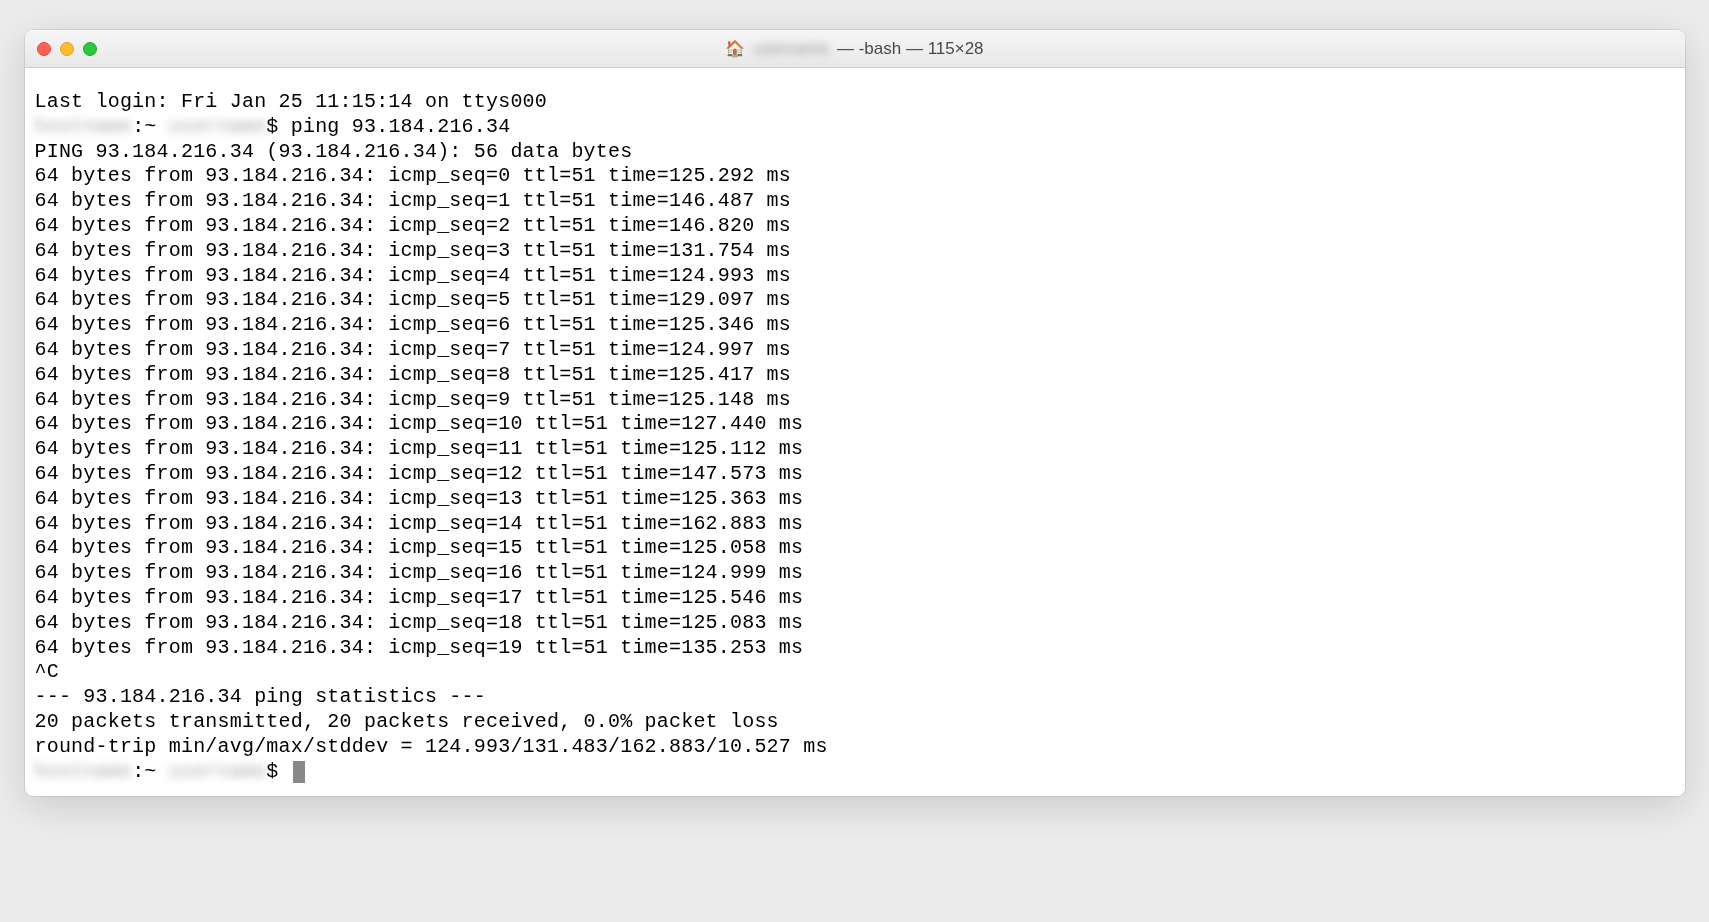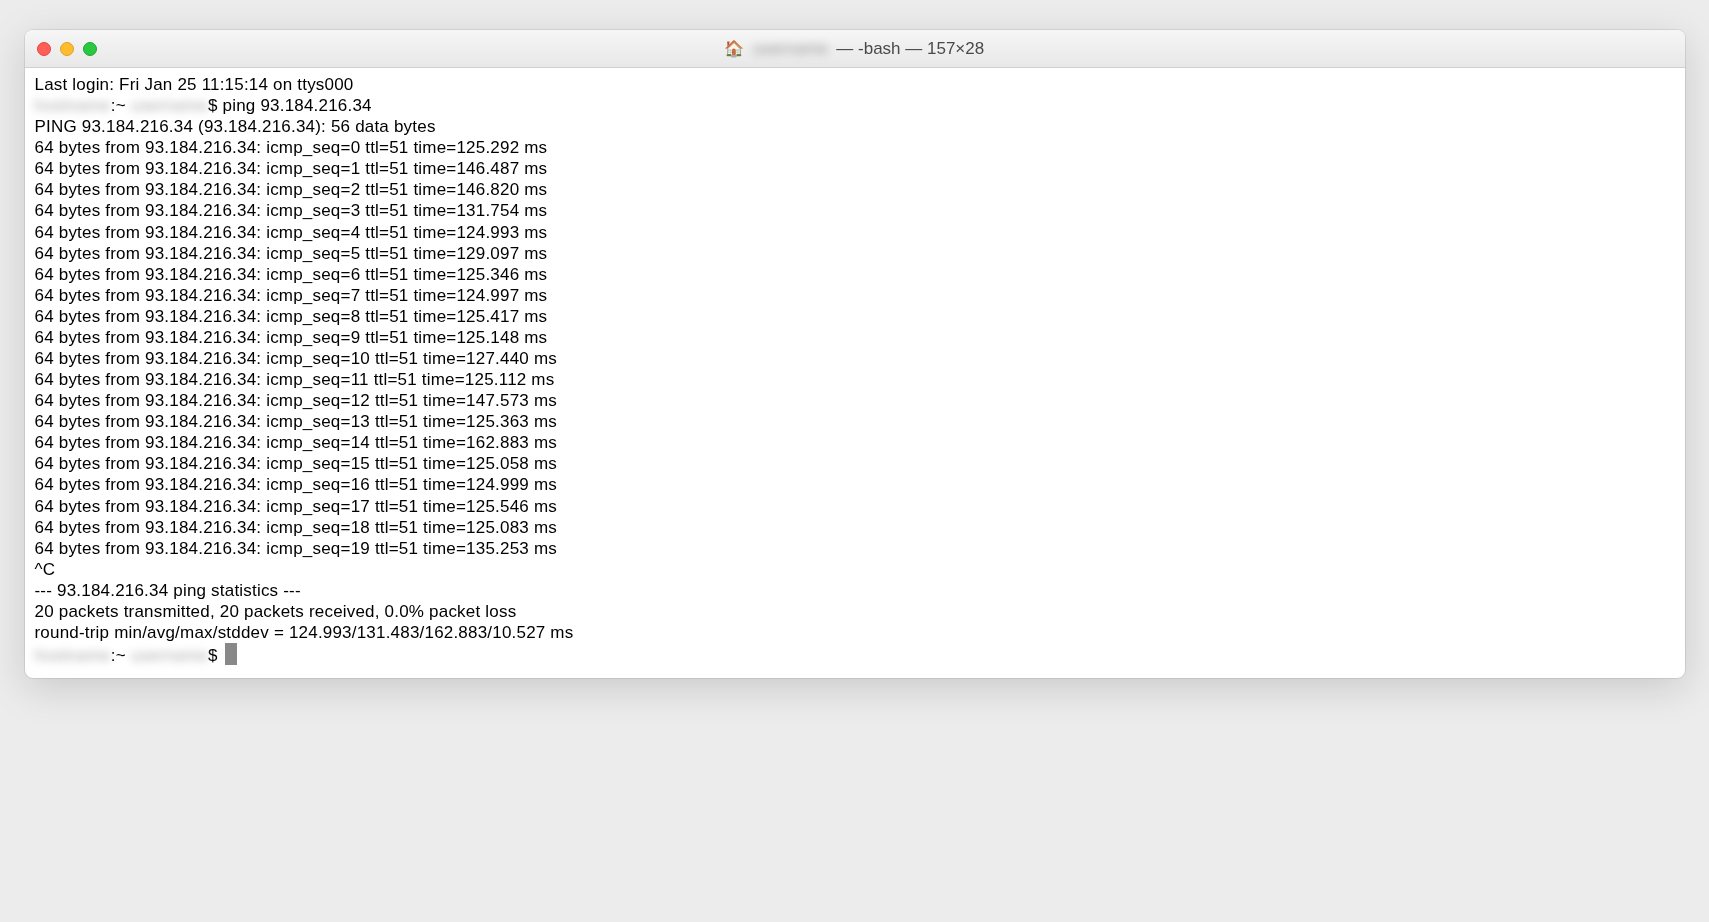--- a/index.html
+++ b/index.html
@@ -55,23 +55,23 @@
     }
     .home-icon {
       font-size: 16px;
     }
     .blurred {
       filter: blur(4px);
       color: #999;
       user-select: none;
     }
     .terminal-body {
-      padding: 6px 10px 12px 10px;
-      font-family: Liberation Sans, sans-serif;
-      font-size: 17px;
+      padding: 22px 10px 12px 10px;
+      font-family: Liberation Mono, monospace;
+      font-size: 20px;
       line-height: 1.24;
       color: #000;
       white-space: pre;
       letter-spacing: 0.2px;
     }
     .prompt-line .blurred-inline {
       filter: blur(4px);
       color: #aaa;
     }
     .cursor {
@@ -89,17 +89,17 @@
 <div class="window">
   <div class="titlebar">
     <div class="traffic-lights">
       <div class="tl tl-close"></div>
       <div class="tl tl-min"></div>
       <div class="tl tl-max"></div>
     </div>
     <div class="title-center">
       <span class="home-icon">🏠</span>
       <span class="blurred">username</span>
-      <span> — -bash — 157×28</span>
+      <span> — -bash — 115×28</span>
     </div>
   </div>
   <div class="terminal-body"><div>Last login: Fri Jan 25 11:15:14 on ttys000</div><div class="prompt-line"><span class="blurred-inline">hostname</span><span>:~ </span><span class="blurred-inline">username</span><span>$ </span><span>ping 93.184.216.34</span></div><div>PING 93.184.216.34 (93.184.216.34): 56 data bytes</div><div id="replies"><div>64 bytes from 93.184.216.34: icmp_seq=0 ttl=51 time=125.292 ms</div><div>64 bytes from 93.184.216.34: icmp_seq=1 ttl=51 time=146.487 ms</div><div>64 bytes from 93.184.216.34: icmp_seq=2 ttl=51 time=146.820 ms</div><div>64 bytes from 93.184.216.34: icmp_seq=3 ttl=51 time=131.754 ms</div><div>64 bytes from 93.184.216.34: icmp_seq=4 ttl=51 time=124.993 ms</div><div>64 bytes from 93.184.216.34: icmp_seq=5 ttl=51 time=129.097 ms</div><div>64 bytes from 93.184.216.34: icmp_seq=6 ttl=51 time=125.346 ms</div><div>64 bytes from 93.184.216.34: icmp_seq=7 ttl=51 time=124.997 ms</div><div>64 bytes from 93.184.216.34: icmp_seq=8 ttl=51 time=125.417 ms</div><div>64 bytes from 93.184.216.34: icmp_seq=9 ttl=51 time=125.148 ms</div><div>64 bytes from 93.184.216.34: icmp_seq=10 ttl=51 time=127.440 ms</div><div>64 bytes from 93.184.216.34: icmp_seq=11 ttl=51 time=125.112 ms</div><div>64 bytes from 93.184.216.34: icmp_seq=12 ttl=51 time=147.573 ms</div><div>64 bytes from 93.184.216.34: icmp_seq=13 ttl=51 time=125.363 ms</div><div>64 bytes from 93.184.216.34: icmp_seq=14 ttl=51 time=162.883 ms</div><div>64 bytes from 93.184.216.34: icmp_seq=15 ttl=51 time=125.058 ms</div><div>64 bytes from 93.184.216.34: icmp_seq=16 ttl=51 time=124.999 ms</div><div>64 bytes from 93.184.216.34: icmp_seq=17 ttl=51 time=125.546 ms</div><div>64 bytes from 93.184.216.34: icmp_seq=18 ttl=51 time=125.083 ms</div><div>64 bytes from 93.184.216.34: icmp_seq=19 ttl=51 time=135.253 ms</div></div><div>^C</div><div>--- 93.184.216.34 ping statistics ---</div><div>20 packets transmitted, 20 packets received, 0.0% packet loss</div><div>round-trip min/avg/max/stddev = 124.993/131.483/162.883/10.527 ms</div><div class="prompt-line"><span class="blurred-inline">hostname</span><span>:~ </span><span class="blurred-inline">username</span><span>$ </span><span class="cursor"></span></div></div>
 </div>
 
 </body></html>

